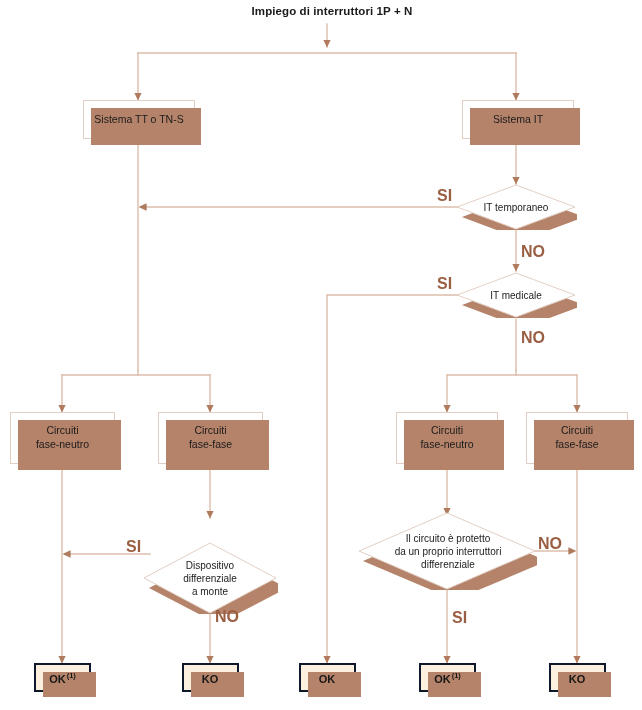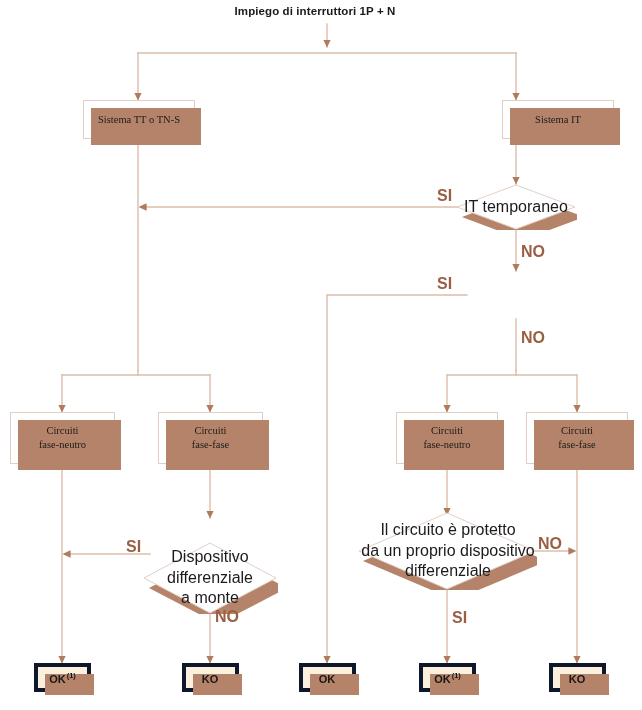--- a/index.html
+++ b/index.html
@@ -46,28 +46,28 @@
     line-height:1.32;
     z-index:3;
   }
   .pbox .shadow{
     position:absolute;
     left:7px; top:7px;
     width:100%; height:100%;
     background:#b5836a;
     z-index:-1;
   }
-  .pbox span.lbl{position:relative;z-index:2;font-family:Liberation Serif, serif;}
+  .pbox span.lbl{position:relative;z-index:2;}
 
   
   .tbox{
     position:absolute;
     box-sizing:border-box;
     background:#fbf0dd;
-    border:4px solid #0f172a;
+    border:2px solid #0f172a;
     display:flex;
     align-items:center;
     justify-content:center;
     text-align:center;
     font-size:11px;
     font-weight:bold;
     color:#161616;
     z-index:3;
   }
   .tbox .shadow{
@@ -91,21 +91,21 @@
     width:100%; height:100%;
   }
   .dia .dtext{
     position:absolute;
     left:0; top:0;
     width:100%; height:100%;
     display:flex;
     align-items:center;
     justify-content:center;
     text-align:center;
-    font-size:16px;
+    font-size:10px;
     color:#1b1b1b;
     line-height:1.3;
     z-index:4;
   }
 
   
   .elabel{
     position:absolute;
     font-size:16px;
     font-weight:bold;
@@ -174,42 +174,49 @@
 
       <path d="M535,551 L570,551" marker-end="url(#ah-right)"></path>
 
       <path d="M447,588 L447,663" marker-end="url(#ah-down)"></path>
 
       <path d="M577,470 L577,663" marker-end="url(#ah-down)"></path>
 
     </g>
   </svg>
 
-  <div class="title" style="left:115px; top:5px; width:400px;">Impiego di interruttori 1P + N</div>
+  <div class="title" style="left:132px; top:5px; width:400px;">Impiego di interruttori 1P + N</div>
 
   <div class="pbox" style="left:83px; top:100px; width:112px; height:39px;">
     <div class="shadow"></div>
     <span class="lbl">Sistema TT o TN-S</span>
   </div>
 
-  <div class="pbox" style="left:462px; top:100px; width:112px; height:39px;margin-left:40px;">
+  <div class="pbox" style="left:462px; top:100px; width:112px; height:39px;">
     <div class="shadow"></div>
     <span class="lbl">Sistema IT</span>
   </div>
 
   <div class="dia" style="left:455px; top:184px; width:122px; height:46px;">
     <svg class="dshape" viewBox="0 0 122 46" preserveAspectRatio="none">
       <polygon points="68,10 129,33 68,56 7,33" fill="#b5836a"></polygon>
       <polygon points="61,1 120,23 61,45 2,23" fill="#ffffff" stroke="#e2cfc4" stroke-width="1"></polygon>
     </svg>
     <div class="dtext">IT temporaneo</div>
   </div>
   <div class="elabel" style="left:437px; top:187px;">SI</div>
   <div class="elabel" style="left:521px; top:243px;">NO</div>
 
+  <div class="dia" style="left:455px; top:272px; width:122px; height:46px;">
+    <svg class="dshape" viewBox="0 0 122 46" preserveAspectRatio="none">
+      <polygon points="68,10 129,33 68,56 7,33" fill="#b5836a"></polygon>
+      <polygon points="61,1 120,23 61,45 2,23" fill="#ffffff" stroke="#e2cfc4" stroke-width="1"></polygon>
+    </svg>
+    <div class="dtext">IT medicale</div>
+  </div>
   <div class="elabel" style="left:437px; top:275px;">SI</div>
   <div class="elabel" style="left:521px; top:329px;">NO</div>
 
   <div class="pbox" style="left:10px; top:412px; width:105px; height:52px;">
     <div class="shadow"></div>
     <span class="lbl">
       <span>Circuiti</span><br>
       <span>fase-neutro</span>
     </span>
   </div>
@@ -255,21 +262,21 @@
   <div class="elabel" style="left:215px; top:608px;">NO</div>
 
   <div class="dia" style="left:359px; top:512px; width:178px; height:78px;">
     <svg class="dshape" viewBox="0 0 178 78" preserveAspectRatio="none">
       <polygon points="96,10 188,49 96,88 4,49" fill="#b5836a"></polygon>
       <polygon points="88,1 176,39 88,77 0,39" fill="#ffffff" stroke="#e2cfc4" stroke-width="1"></polygon>
     </svg>
     <div class="dtext" style="padding-bottom:6px;text-align:center;">
       <div>
         <span>Il circuito è protetto</span><br>
-        <span>da un proprio dispositivo</span><br>
+        <span>da un proprio interruttori</span><br>
         <span>differenziale</span>
       </div>
     </div>
   </div>
   <div class="elabel" style="left:538px; top:535px;">NO</div>
   <div class="elabel" style="left:452px; top:609px;">SI</div>
 
   <div class="tbox" style="left:34px; top:663px; width:57px; height:29px;">
     <div class="shadow"></div>
     <span class="lbl"><span>OK</span><sup>(1)</sup></span>

